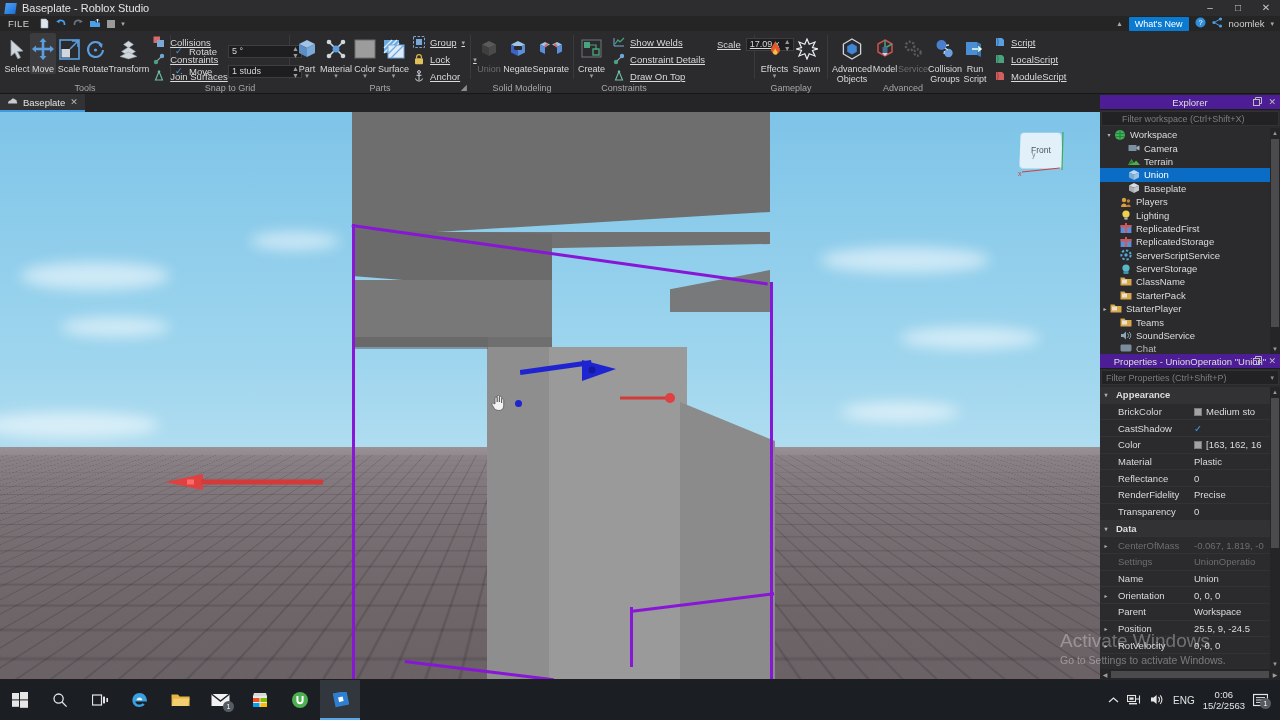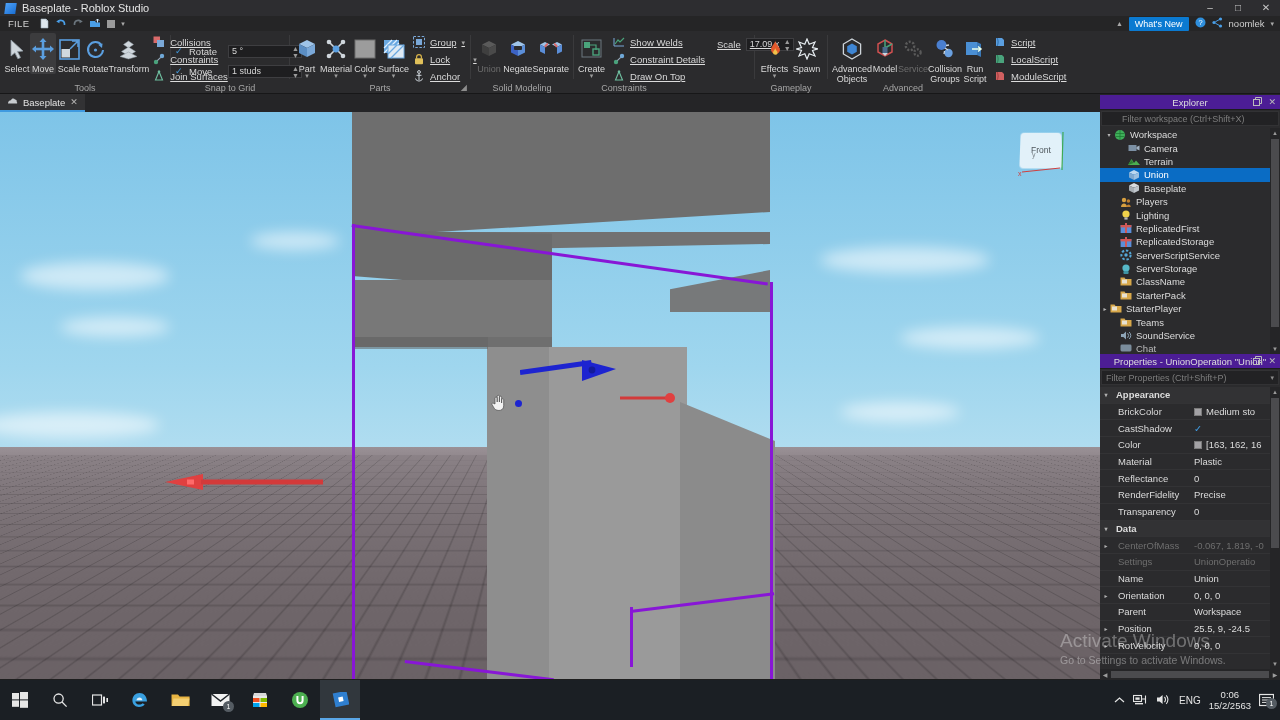--- a/index.html
+++ b/index.html
@@ -192,21 +192,21 @@
   .wm1 { font-size: 19px; color: rgba(236,236,236,.36); }
   .wm2 { font-size: 10.5px; color: rgba(236,236,236,.40); margin-top: 2px; }
 
   
   .taskbar {
     position: absolute; left: 0; bottom: 0; width: 1280px; height: 40px;
     background: #1b1f24; display: flex; align-items: center;
   }
   .tbi { width: 40px; height: 40px; display: flex; align-items: center; justify-content: center; position: relative; }
   .tbi.active { background: #31373d; box-shadow: inset 0 -2px 0 #5aa7e8; }
-  .tray { margin-left: auto; display: flex; align-items: center; gap: 8px; padding-right: 6px; color: #e4e4e4; }
+  .tray { margin-left: auto; display: flex; align-items: center; gap: 8px; padding-right: 12px; color: #e4e4e4; }
   .clock { font-size: 9.5px; line-height: 11px; text-align: center; }
   .badge {
     position: absolute; right: 6px; bottom: 8px; width: 11px; height: 11px; border-radius: 50%;
     background: #555c63; color: #fff; font-size: 7px; display: flex; align-items: center; justify-content: center;
   }
 </style>
 </head>
 <body>
 
 <div id="app">

